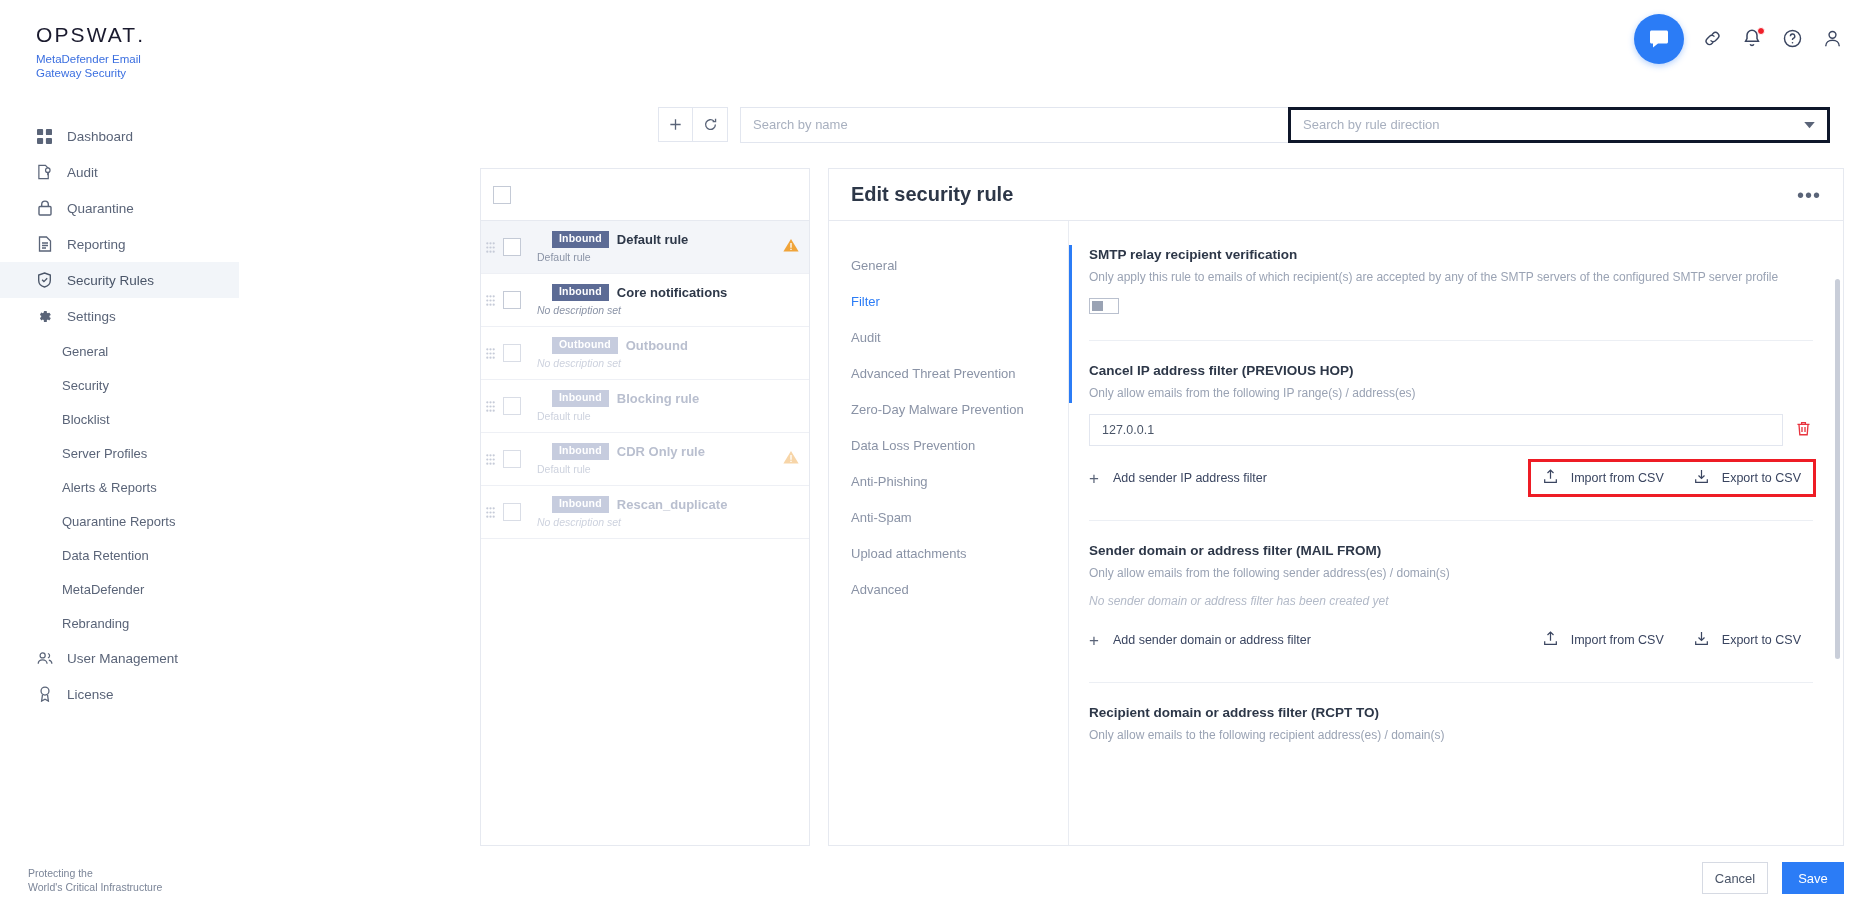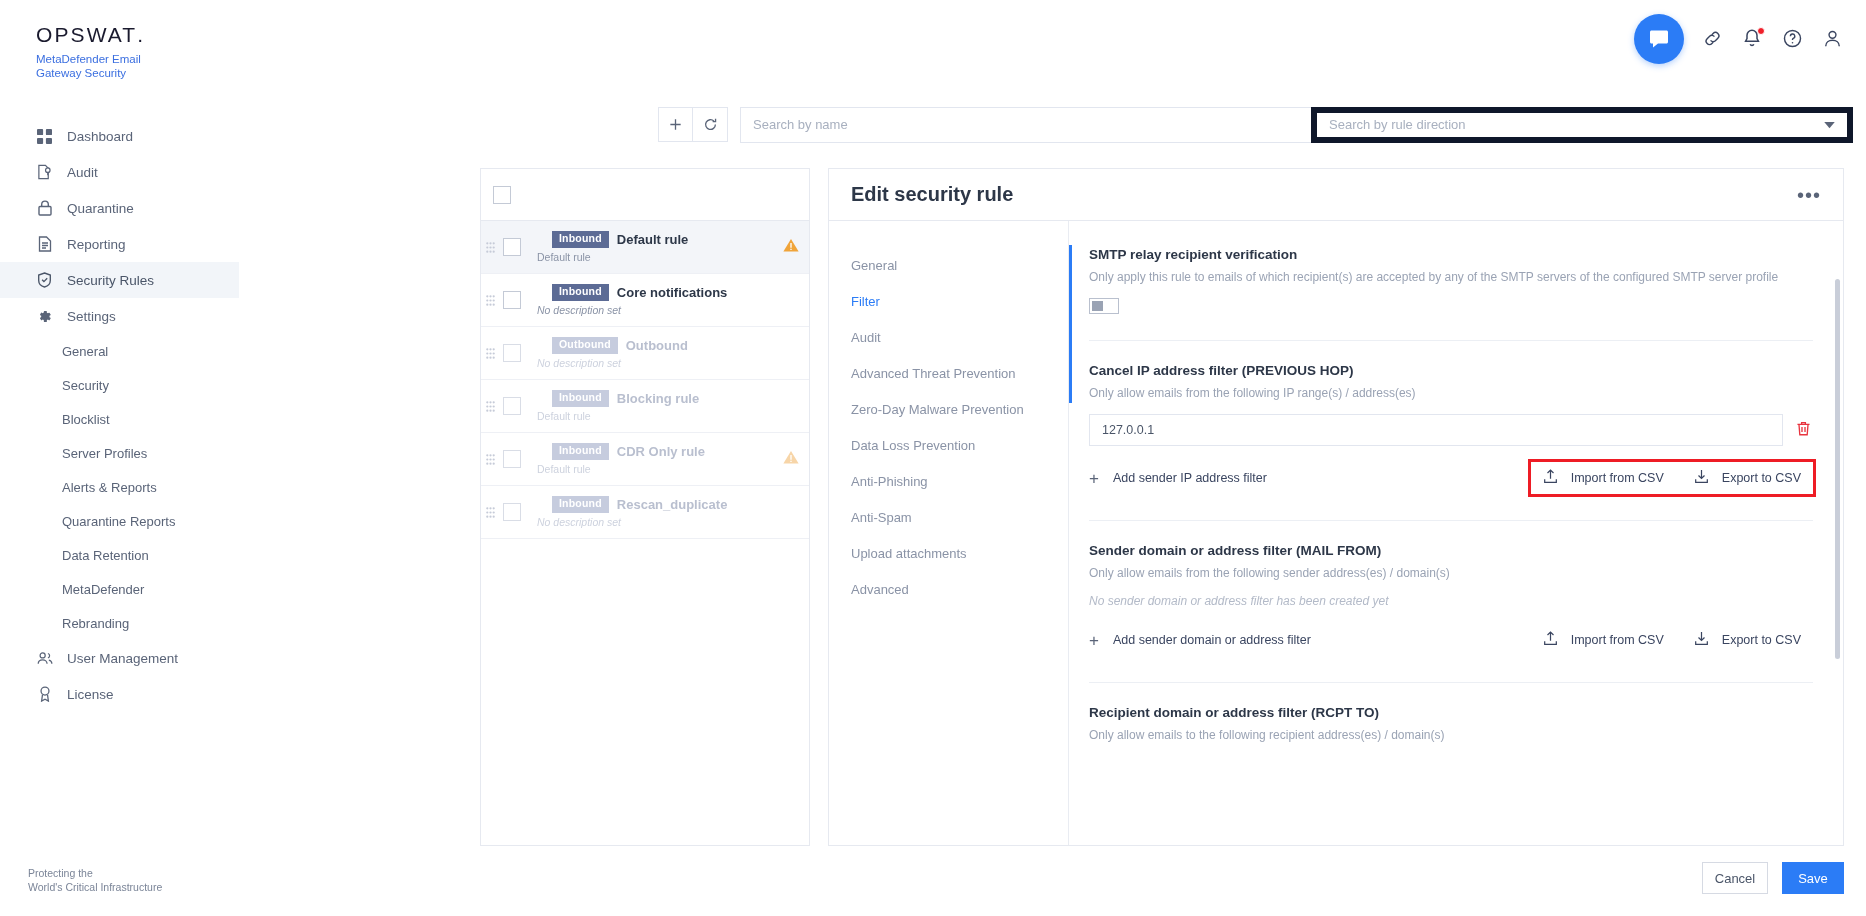--- a/index.html
+++ b/index.html
@@ -64,40 +64,40 @@
   .ic-btn { width: 22px; height: 22px; position: relative; cursor: pointer; color: #3a4560; }
   .ic-btn svg { display:block; }
   .badge-dot {
     position: absolute; right: -1px; top: -1px;
     width: 8px; height: 8px; border-radius: 50%; background: #f01f2a;
     border: 1.5px solid #fff;
   }
 
   
   .toolbar {
-    position: absolute; left: 498px; top: 110px; right: 13px; height: 29px;
+    position: absolute; left: 498px; top: 110px; right: 36px; height: 29px;
     display: flex; align-items: center;
   }
   .btn-group { display: flex; position: absolute; left: -80px; }
   .sq-btn {
     width: 35px; height: 35px; border: 1px solid #e2e6ef; background: #fff;
     display: flex; align-items: center; justify-content: center; cursor: pointer;
     color: #5a6478;
   }
   .sq-btn + .sq-btn { border-left: none; }
   .search-name {
     position: absolute; left: 2px; width: 926px; height: 36px;
     border: 1px solid #e2e6ef; background: #fff;
     font-family: "Liberation Sans", sans-serif; font-size: 13px;
     padding: 0 12px; color: #4a5568; outline: none;
   }
   .search-name::placeholder { color: #a8b0bf; }
   .search-dir {
     position: absolute; right: 0; width: 542px; height: 36px;
-    border: 6px solid #0f172a; background: #fff;
+    border: 3px solid #0f172a; background: #fff;
     display: flex; align-items: center; padding: 0 12px; cursor: pointer;
     font-size: 13px; color: #a8b0bf;
   }
   .search-dir .caret { margin-left: auto; color: #5a6478; }
 
   
   .rules-panel {
     position: absolute; left: 240px; top: 168px;
     width: 330px; height: 678px;
     border: 1px solid #e6e9f0; background: #fff;

